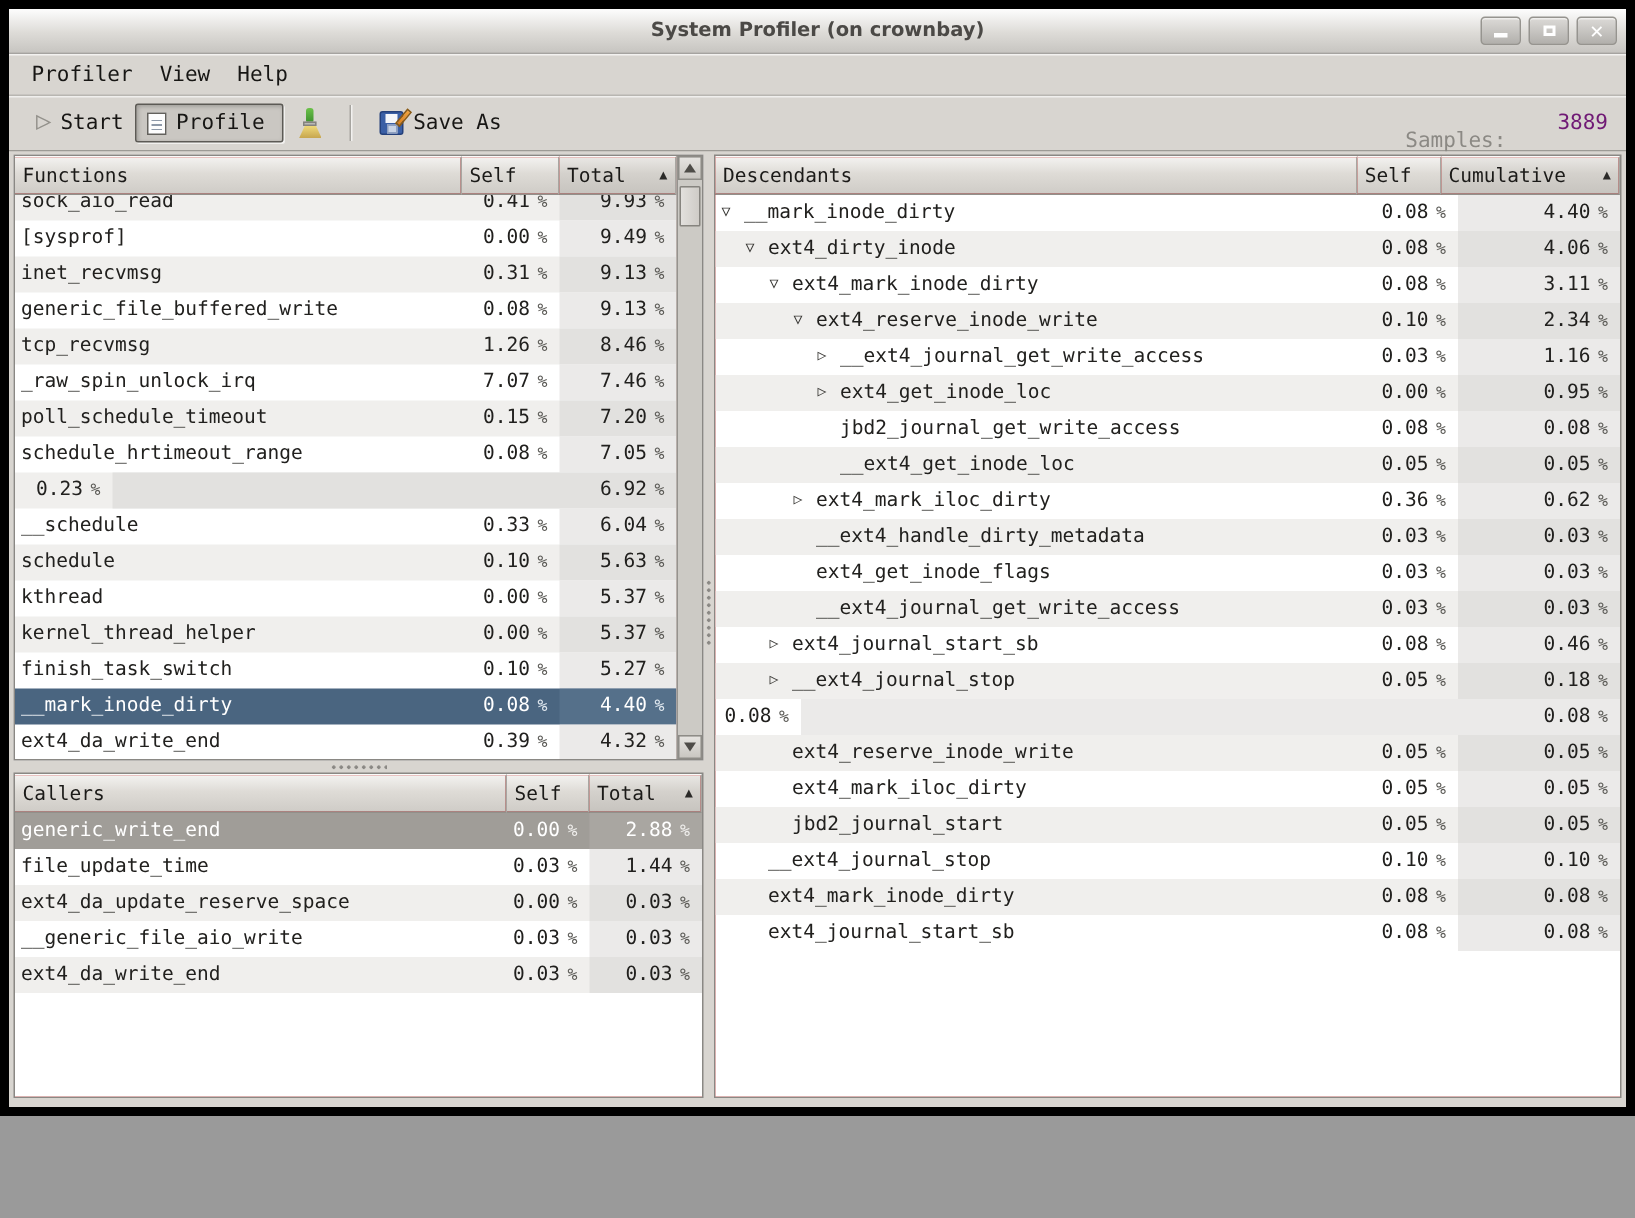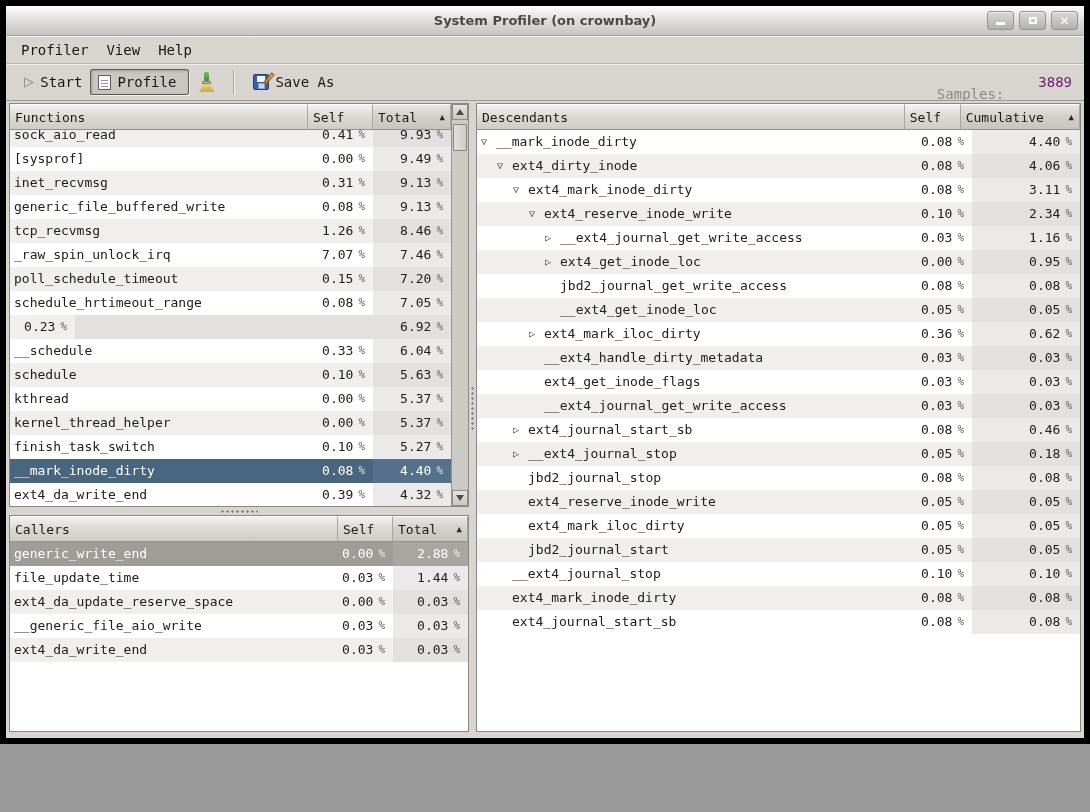--- a/index.html
+++ b/index.html
@@ -707,25 +707,20 @@
               <div class="cell numcell c1">
                 <span>0.05</span>
                 <span class="pct">%</span>
               </div>
               <div class="cell numcell c2 sorted">
                 <span>0.18</span>
                 <span class="pct">%</span>
               </div>
             </div>
             <div class="trow">
-              <div class="cell namecell c0">
-                <span class="indent" style="width: 32px;"></span>
-                <span class="expander"></span>
-                <span>jbd2_journal_stop</span>
-              </div>
               <div class="cell numcell c1">
                 <span>0.08</span>
                 <span class="pct">%</span>
               </div>
               <div class="cell numcell c2 sorted">
                 <span>0.08</span>
                 <span class="pct">%</span>
               </div>
             </div>
             <div class="trow stripe">

